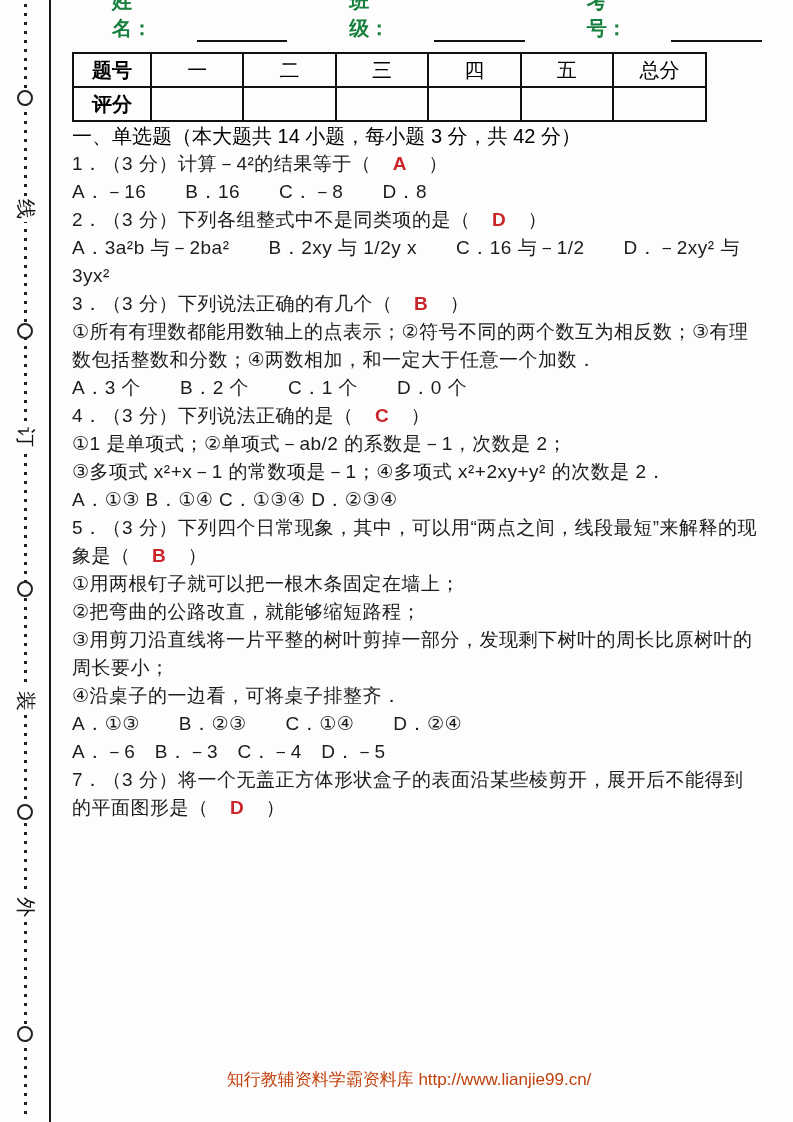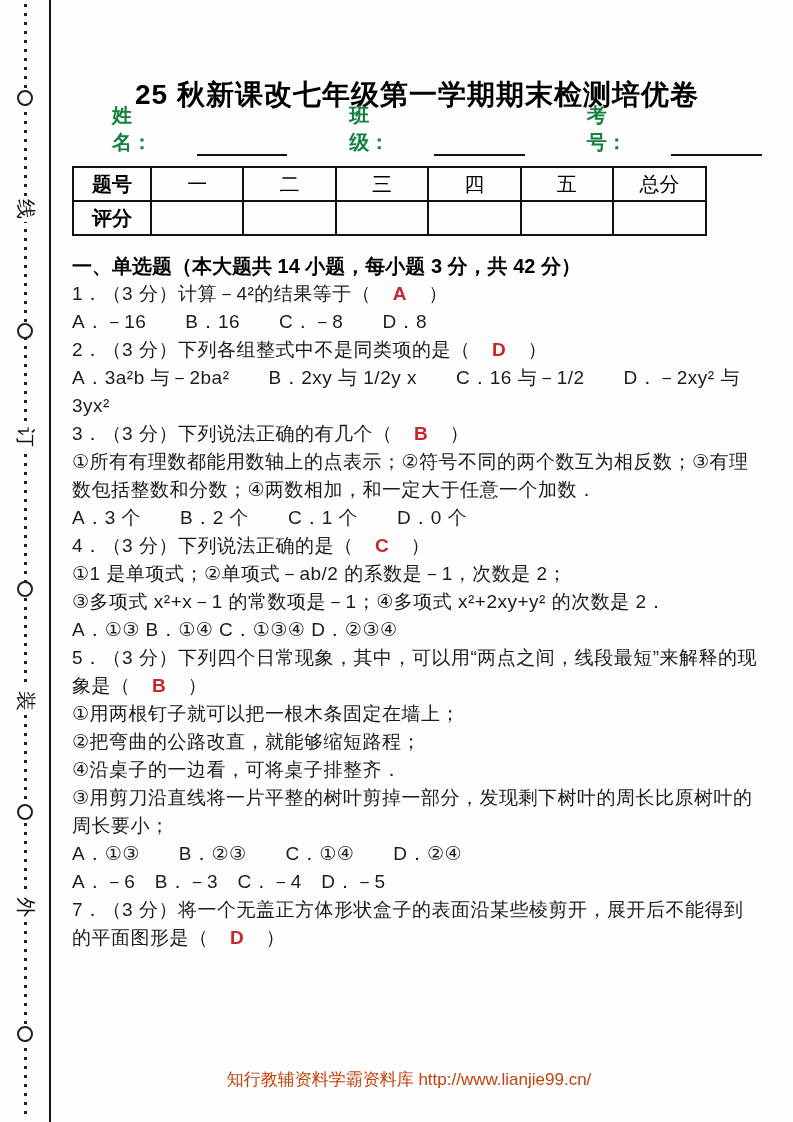--- a/index.html
+++ b/index.html
@@ -56,21 +56,21 @@
   table.score {
     margin-top:10px; border-collapse:collapse; table-layout:fixed; width:635px;
   }
   table.score td {
     border:2px solid #111; height:34px; text-align:center;
     font-size:20px; color:#000; overflow:hidden;margin-left:8px;
   }
   table.score td.lbl { font-weight:bold; }
 
   .section-heading {
-    margin-top:16px; font-size:20px; font-weight:bold; color:#000;
+    margin-top:0; font-size:20px; font-weight:normal; color:#000;
     line-height:28px;
   }
 
   .q-line { font-size:19px; line-height:28px; color:#1c1c1c; letter-spacing:0.5px; }
   .q-line .ans { color:#c9252b; font-weight:bold; padding:0 2px; }
 
   .footer {
     position:absolute; left:64px; top:1068px; width:690px;
     text-align:center; font-size:17px; color:#c2410c;
   }
@@ -87,21 +87,20 @@
     <div class="bind-circle" style="top: 804px;"></div>
     <div class="bind-circle" style="top: 1026px;"></div>
     <div class="bind-char" style="top: 196px;">线</div>
     <div class="bind-char" style="top: 424px;">订</div>
     <div class="bind-char" style="top: 688px;">装</div>
     <div class="bind-char" style="top: 894px;">外</div>
   </div>
 
 <div class="content">
 
-  <div class="title">25 秋新课改七年级第一学期期末检测培优卷</div>
 
   <div class="info-line">
     <span>姓名：</span>
     <span class="blank"></span>
     <span>班级：</span>
     <span class="blank"></span>
     <span>考号：</span>
     <span class="blank" style="margin-right:0"></span>
   </div>
 
@@ -147,22 +146,22 @@
       <div class="q-line"><span>3．（3 分）下列说法正确的有几个（　</span><span class="ans">B</span><span>　）</span></div>
       <div class="q-line"><span>①所有有理数都能用数轴上的点表示；②符号不同的两个数互为相反数；③有理数包括整数和分数；④两数相加，和一定大于任意一个加数．</span></div>
       <div class="q-line"><span>A．3 个　　B．2 个　　C．1 个　　D．0 个</span></div>
       <div class="q-line"><span>4．（3 分）下列说法正确的是（　</span><span class="ans">C</span><span>　）</span></div>
       <div class="q-line"><span>①1 是单项式；②单项式－ab/2 的系数是－1，次数是 2；</span></div>
       <div class="q-line"><span>③多项式 x²+x－1 的常数项是－1；④多项式 x²+2xy+y² 的次数是 2．</span></div>
       <div class="q-line"><span>A．①③ B．①④ C．①③④ D．②③④</span></div>
       <div class="q-line"><span>5．（3 分）下列四个日常现象，其中，可以用“两点之间，线段最短”来解释的现象是（　</span><span class="ans">B</span><span>　）</span></div>
       <div class="q-line"><span>①用两根钉子就可以把一根木条固定在墙上；</span></div>
       <div class="q-line"><span>②把弯曲的公路改直，就能够缩短路程；</span></div>
+      <div class="q-line"><span>③用剪刀沿直线将一片平整的树叶剪掉一部分，发现剩下树叶的周长比原树叶的周长要小；</span></div>
       <div class="q-line"><span>④沿桌子的一边看，可将桌子排整齐．</span></div>
-      <div class="q-line"><span>③用剪刀沿直线将一片平整的树叶剪掉一部分，发现剩下树叶的周长比原树叶的周长要小；</span></div>
       <div class="q-line"><span>A．①③　　B．②③　　C．①④　　D．②④</span></div>
       <div class="q-line"><span>A．－6　B．－3　C．－4　D．－5</span></div>
       <div class="q-line"><span>7．（3 分）将一个无盖正方体形状盒子的表面沿某些棱剪开，展开后不能得到的平面图形是（　</span><span class="ans">D</span><span>　）</span></div>
     </div>
 
 </div>
 
 <div class="footer">知行教辅资料学霸资料库 http://www.lianjie99.cn/</div>
 
 </body></html>

